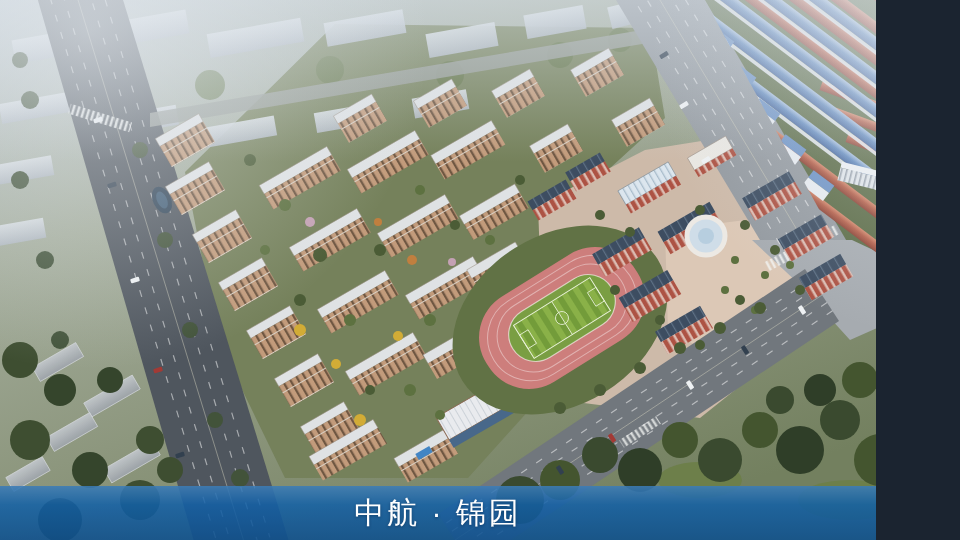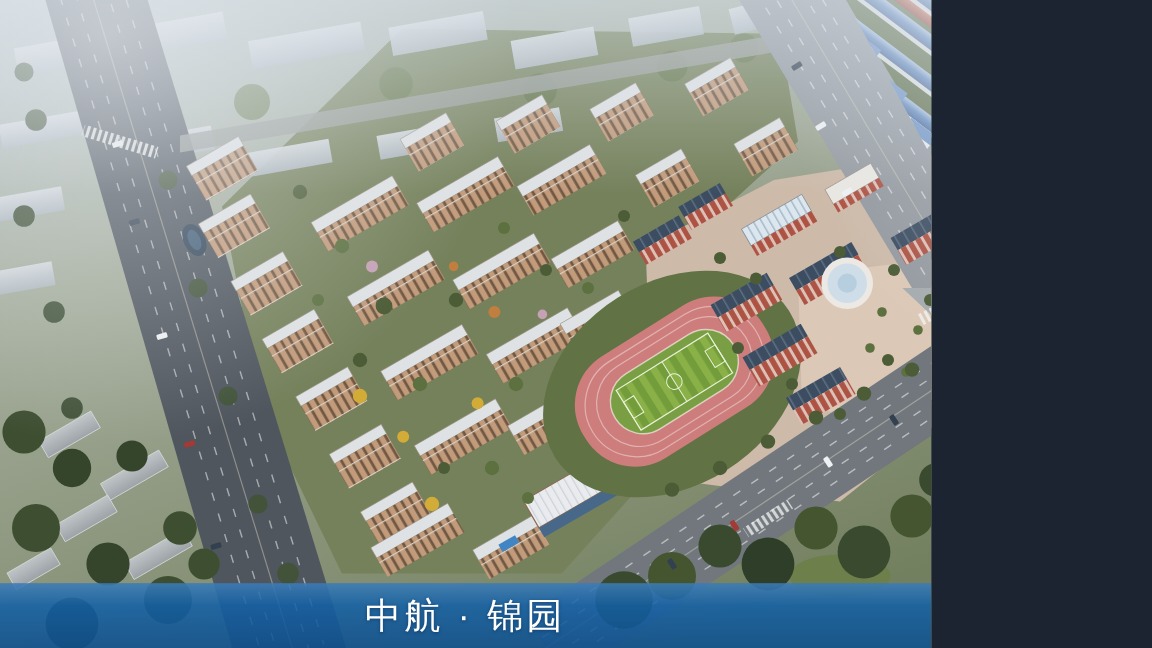--- a/index.html
+++ b/index.html
@@ -1,16 +1,16 @@
 <!DOCTYPE html>
 <html style="--banner-blue: #1160a6; --banner-text: #ffffff;"><head>
 <meta charset="utf-8">
 <style>
   html,body{margin:0;padding:0;background:#1b2430;}
-  .stage{position:relative;width:776px;height:540px;overflow:hidden;
+  .stage{position:relative;width:876px;height:540px;overflow:hidden;
          font-family:"Liberation Sans",sans-serif;background:#9aa38f;}
   .stage svg{position:absolute;inset:0;display:block;}
   
   .rA{fill:#dfe2e4;stroke:#9a8f83;stroke-width:.5}   
   .fA{fill:url(#pFRes)}                              
   .rS{fill:url(#pRSch)}                              
   .fS{fill:url(#pFSch)}                              
   .ctx{fill:url(#gCtx);opacity:.92}
   .ctx2{fill:url(#gCtx2);stroke:#d5d9dc;stroke-width:.7;opacity:.95}
   .dash{stroke:#ffffff;stroke-opacity:.5;stroke-width:1.2;stroke-dasharray:7 11;fill:none}

